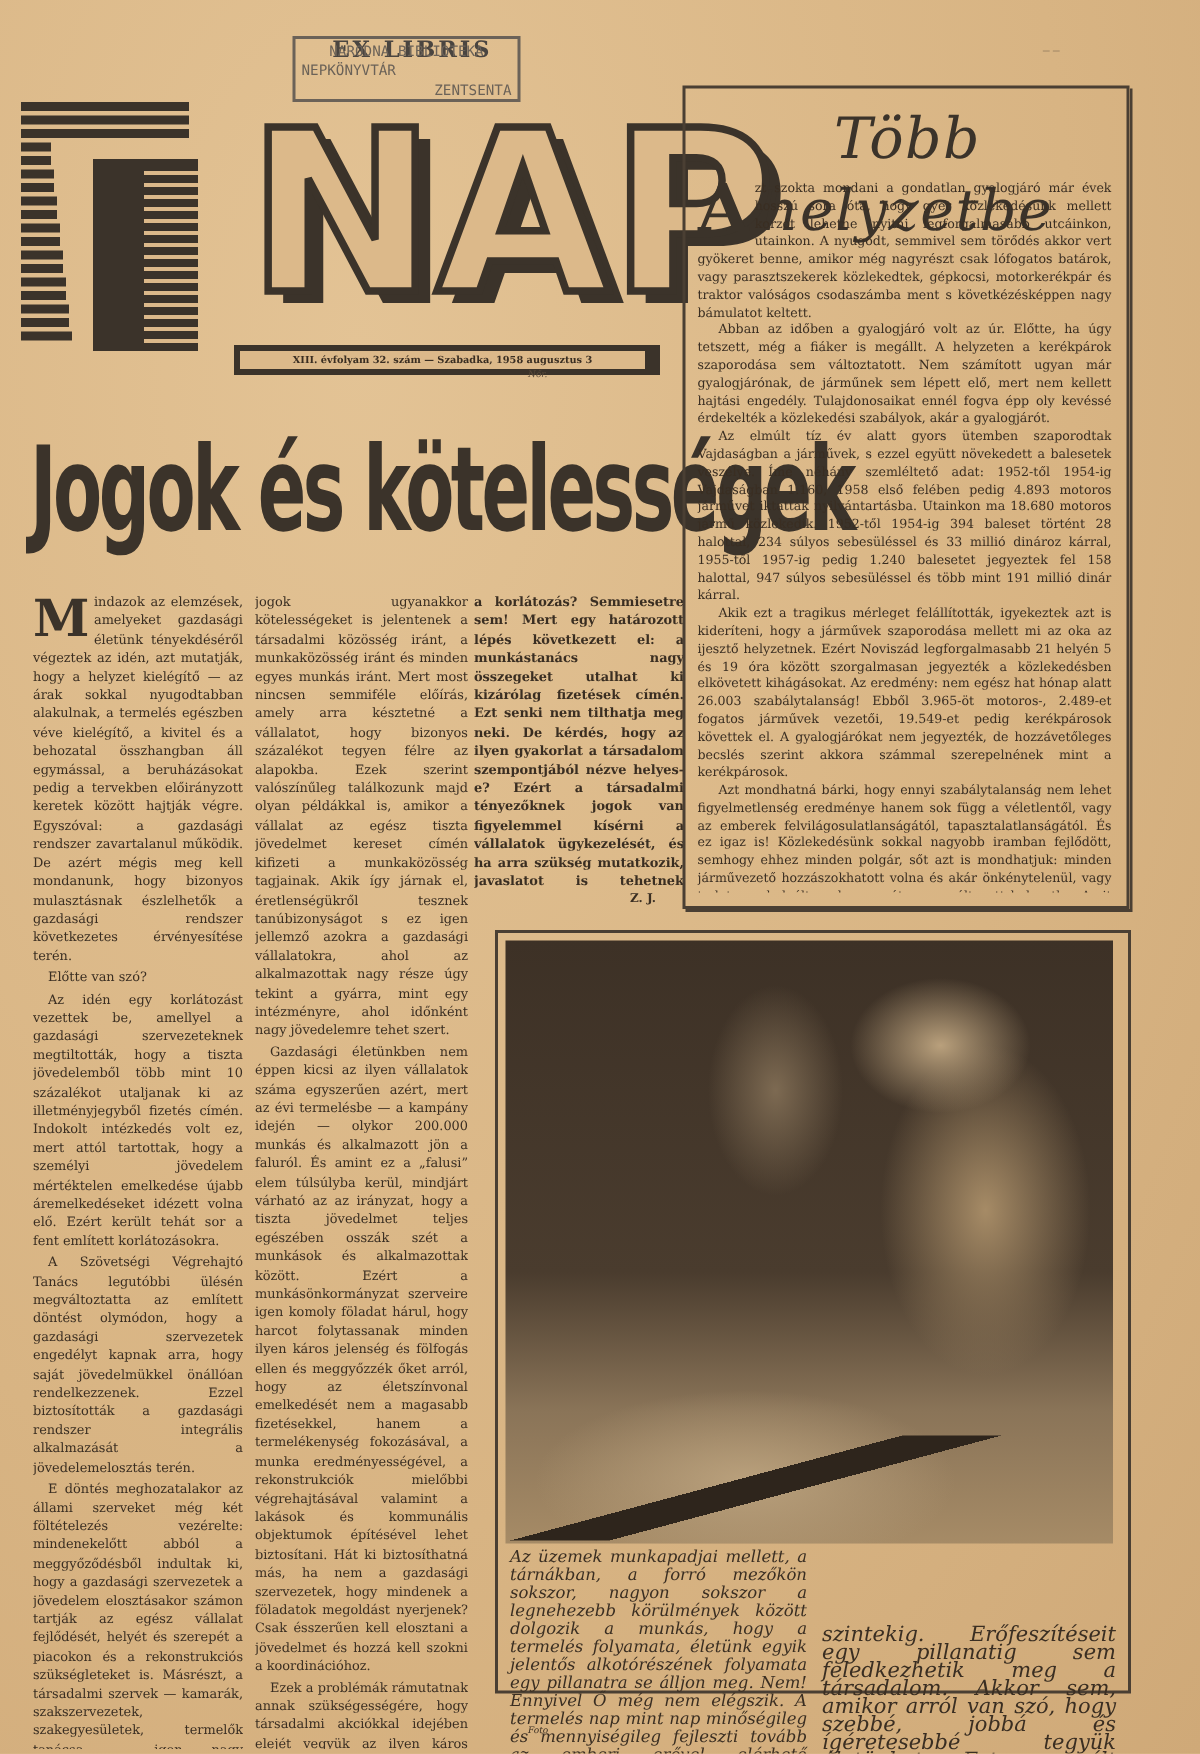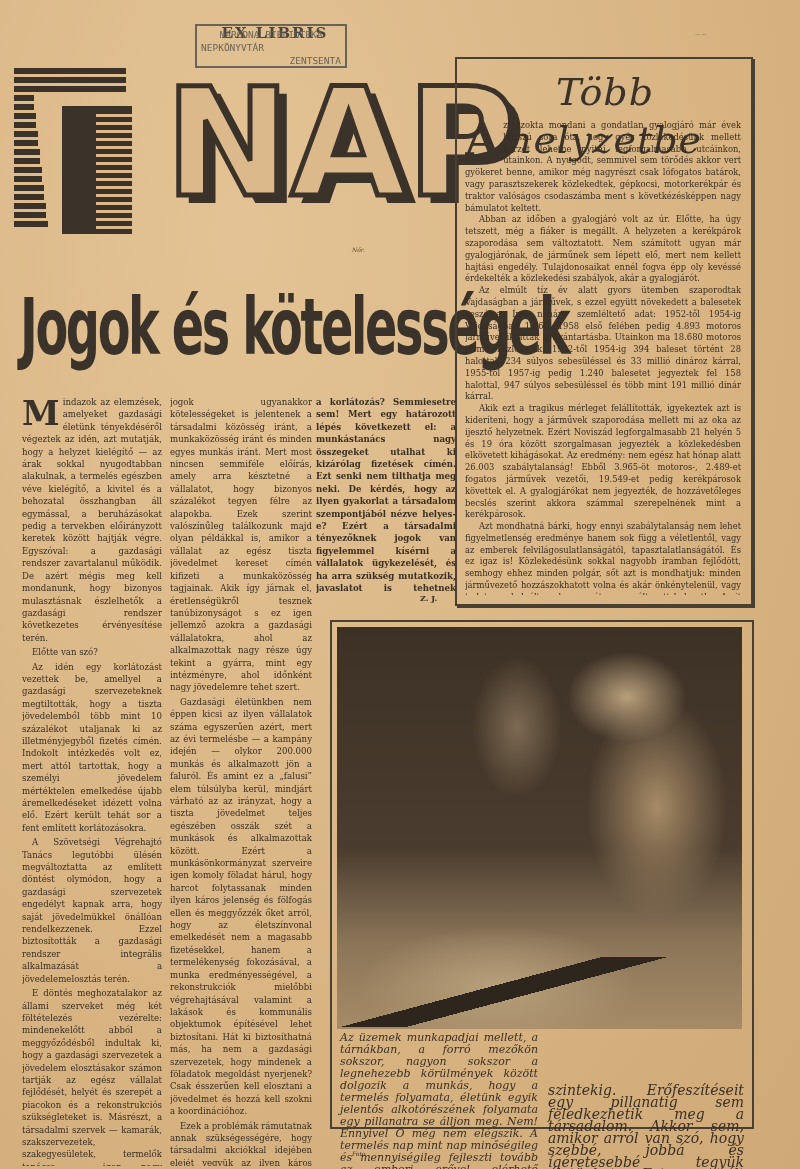--- a/index.html
+++ b/index.html
@@ -96,20 +96,23 @@
     <div class="bar" style="top:130px;width:30px"></div>
     <div class="bar" style="top:139px;width:32px"></div>
     <div class="bar" style="top:148px;width:32px"></div>
     <div class="bar" style="top:157px;width:34px"></div>
     <div class="stem"></div>
     <div class="stripes"></div>
   </div>
   <div class="abs nap">
     <span style="left:16px;top:0;">NAP</span>
   </div>
+  <div class="abs issuebar">
+    <div class="inner">XIII. évfolyam 32. szám — Szabadka, 1958 augusztus 3</div>
+  </div>
   <div class="abs signature">Nőr.</div>
 </div>
 
 <div class="abs headline">Jogok és kötelességek</div>
 
 <div class="abs col col1">
   <span class="dropcap">M</span>
   <p class="first">indazok az elemzések, amelyeket gazdasági életünk tényekdéséről végeztek az idén, azt mutatják, hogy a helyzet kielégítő — az árak sokkal nyugodtabban alakulnak, a termelés egészben véve kielégítő, a kivitel és a behozatal összhangban áll egymással, a beruházásokat pedig a tervekben előirányzott keretek között hajtják végre. Egyszóval: a gazdasági rendszer zavartalanul működik. De azért mégis meg kell mondanunk, hogy bizonyos mulasztásnak észlelhetők a gazdasági rendszer következetes érvényesítése terén.</p>
   <p>Előtte van szó?</p>
   <p>Az idén egy korlátozást vezettek be, amellyel a gazdasági szervezeteknek megtiltották, hogy a tiszta jövedelemből több mint 10 százalékot utaljanak ki az illetményjegyből fizetés címén. Indokolt intézkedés volt ez, mert attól tartottak, hogy a személyi jövedelem mértéktelen emelkedése újabb áremelkedéseket idézett volna elő. Ezért került tehát sor a fent említett korlátozásokra.</p>

